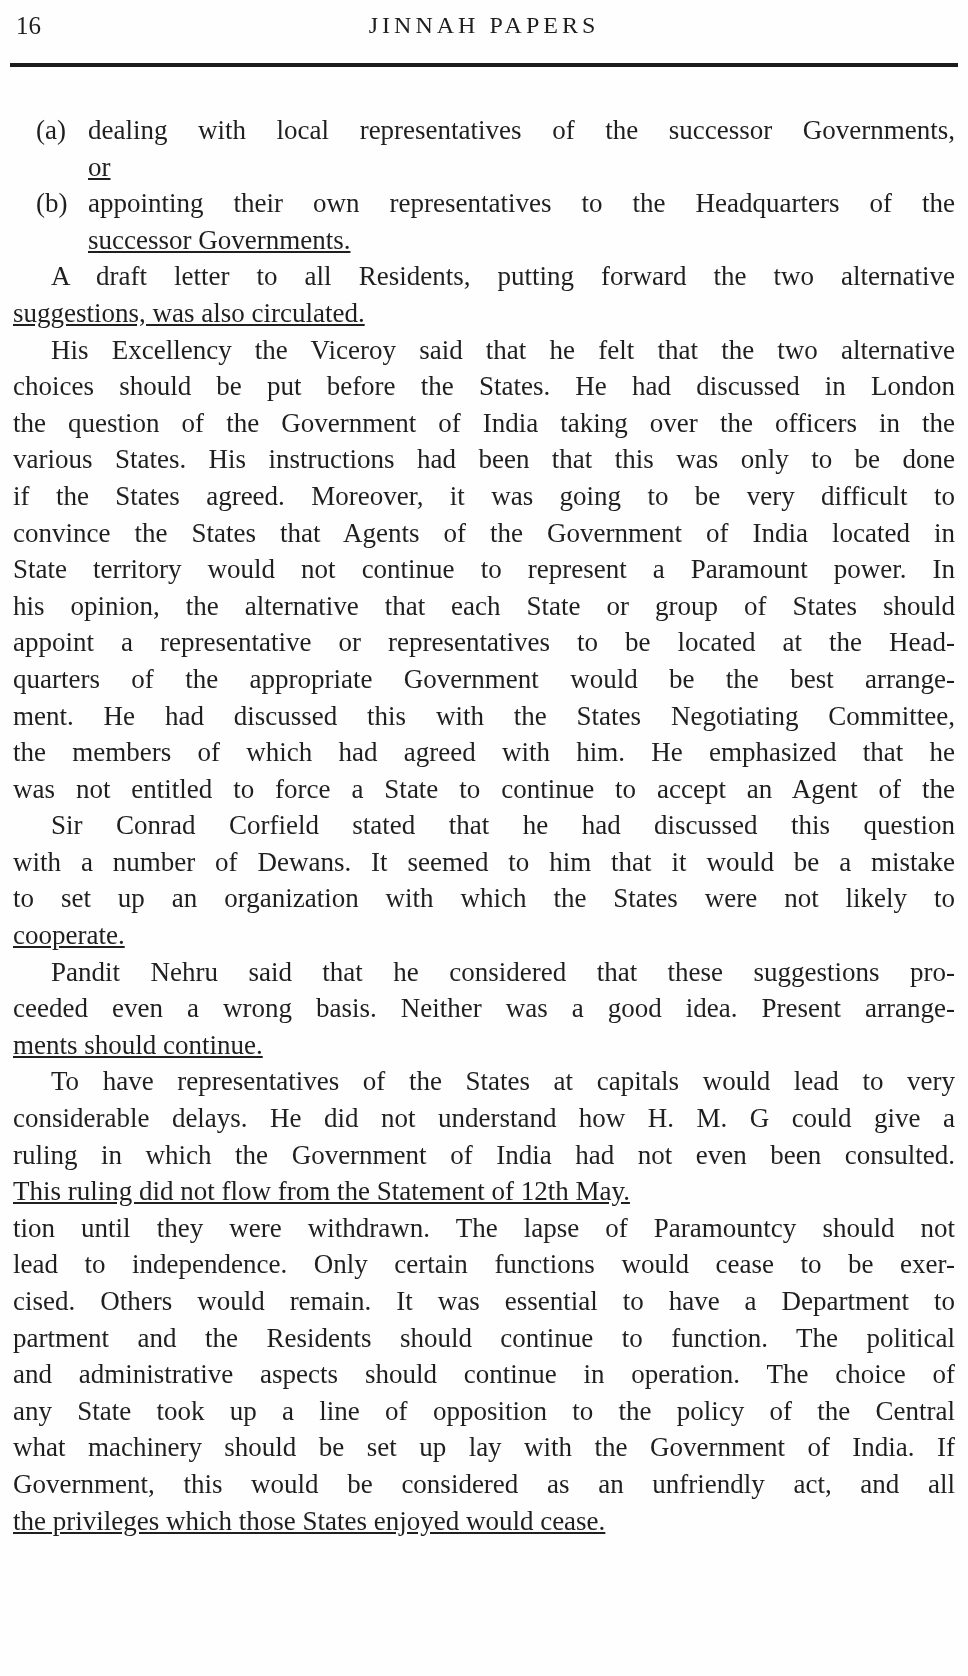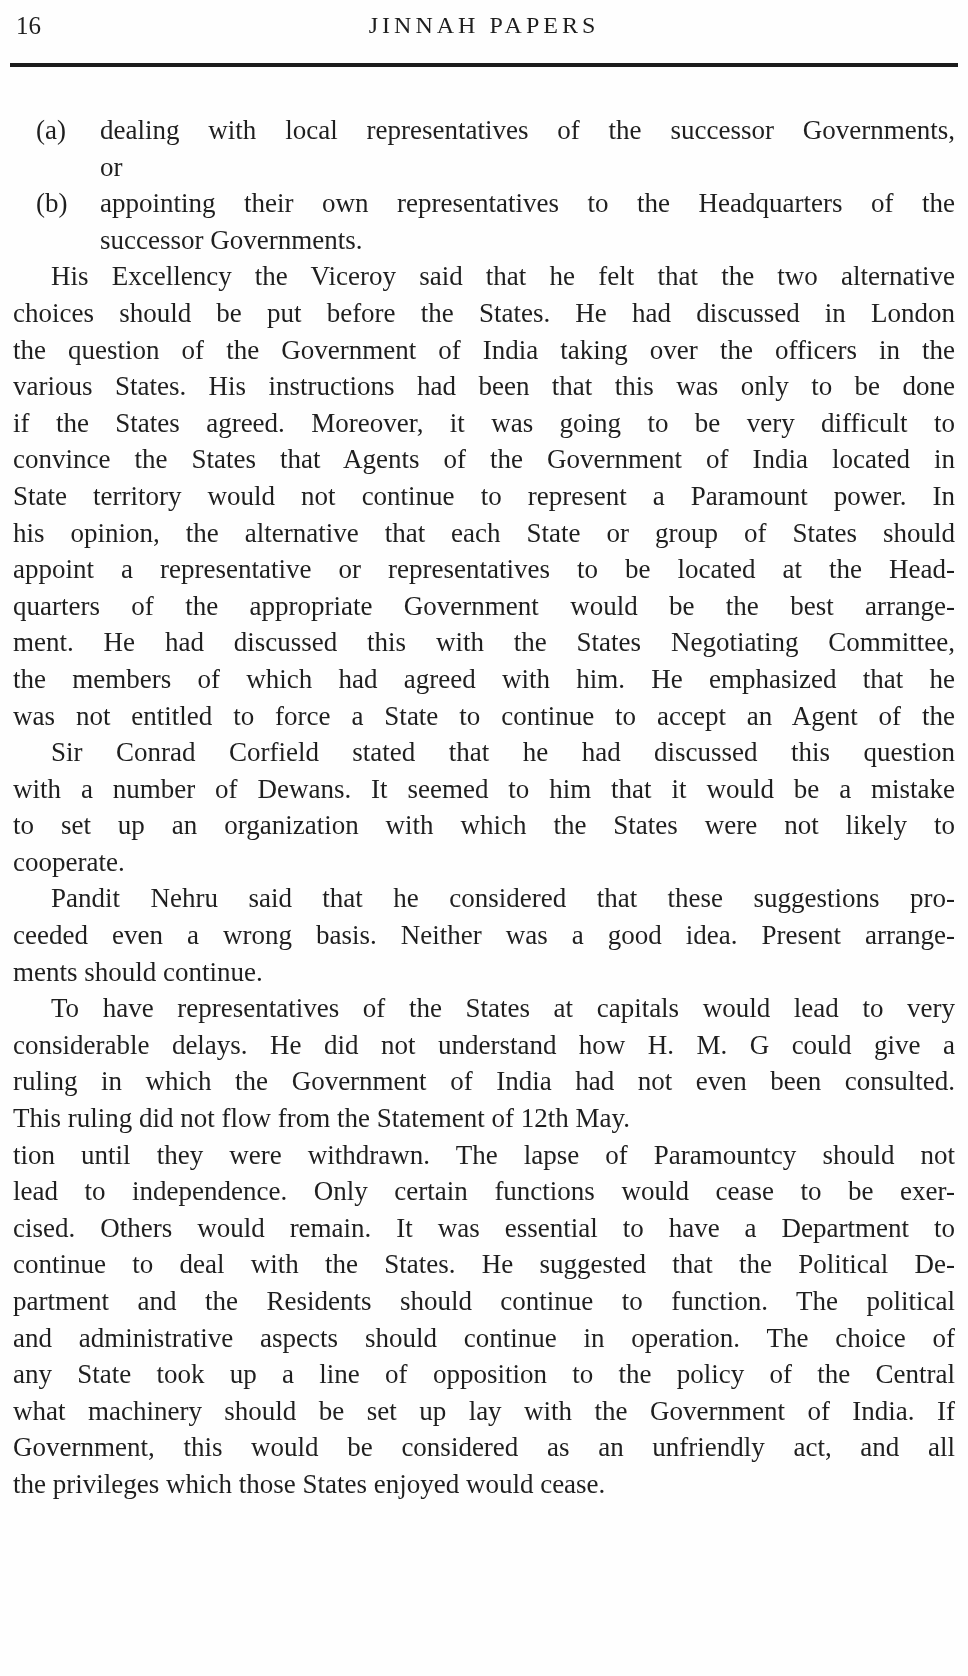--- a/index.html
+++ b/index.html
@@ -49,28 +49,28 @@
     top: 112px;
     left: 13px;
     right: 13px;
     font-size: 27px;
     line-height: 36.6px;
   }
   .line {
     text-align: justify;
     text-align-last: justify;
   }
-  .line.last { text-align-last: left; }
+  .line.last { text-align-last: left; text-decoration: underline; }
   .paragraph .line.first { text-indent: 38px; }
   .list-item {
     display: flex;
     padding-left: 23px;
   }
   .list-item .marker { flex: 0 0 52px; }
-  .list-item .li-text { flex: 1; min-width: 0; margin-left: 12px; }
+  .list-item .li-text { flex: 1; min-width: 0; }
 </style>
 </head>
 <body>
 
 <div class="page">
   <header class="page-header">
     <span class="page-number">16</span>
     <span class="running-title">JINNAH PAPERS</span>
   </header>
   <div class="rule"></div>
@@ -81,20 +81,24 @@
           <div class="line">dealing with local representatives of the successor Governments,</div>
           <div class="line last">or</div>
         </div>
       </div>
       <div class="list-item">
         <span class="marker">(b)</span>
         <div class="li-text">
           <div class="line">appointing their own representatives to the Headquarters of the</div>
           <div class="line last">successor Governments.</div>
         </div>
+      </div>
+      <div class="paragraph">
+        <div class="line first">A draft letter to all Residents, putting forward the two alternative</div>
+        <div class="line last">suggestions, was also circulated.</div>
       </div>
       <div class="paragraph">
         <div class="line first">His Excellency  the Viceroy said that he felt that the two alternative</div>
         <div class="line">choices should be put before the States. He had discussed in London</div>
         <div class="line">the question of the Government of India taking over the officers in the</div>
         <div class="line">various States. His instructions had been that this was only to be done</div>
         <div class="line">if the States agreed. Moreover, it was going to be very difficult to</div>
         <div class="line">convince the States that Agents of the Government of India located in</div>
         <div class="line">State territory would not continue to represent a Paramount power. In</div>
         <div class="line">his opinion, the alternative that each State or group of States should</div>
@@ -118,21 +122,20 @@
       <div class="paragraph">
         <div class="line first">To have representatives of the States at capitals would lead to very</div>
         <div class="line">considerable delays. He did not understand how H. M. G could give a</div>
         <div class="line">ruling in which the Government of India had not even been consulted.</div>
         <div class="line last">This ruling did not flow from the Statement of 12th May.</div>
       </div>
       <div class="paragraph">
         <div class="line">tion until they were withdrawn. The lapse of Paramountcy should not</div>
         <div class="line">lead to independence. Only certain functions would cease to be exer-</div>
         <div class="line">cised. Others would remain. It was essential to have a Department to</div>
-        <div class="line">continue to deal with the States. He suggested that the Political De-</div>
         <div class="line">partment and the Residents should continue to function. The political</div>
         <div class="line">and administrative aspects should continue in operation. The choice of</div>
         <div class="line">any State took up a line of opposition to the policy of the Central</div>
         <div class="line">what machinery should be set up lay with the Government of India. If</div>
         <div class="line">Government, this would be considered as an unfriendly act, and all</div>
         <div class="line last">the privileges which those States enjoyed would cease.</div>
       </div>
     </main>
 </div>
 

